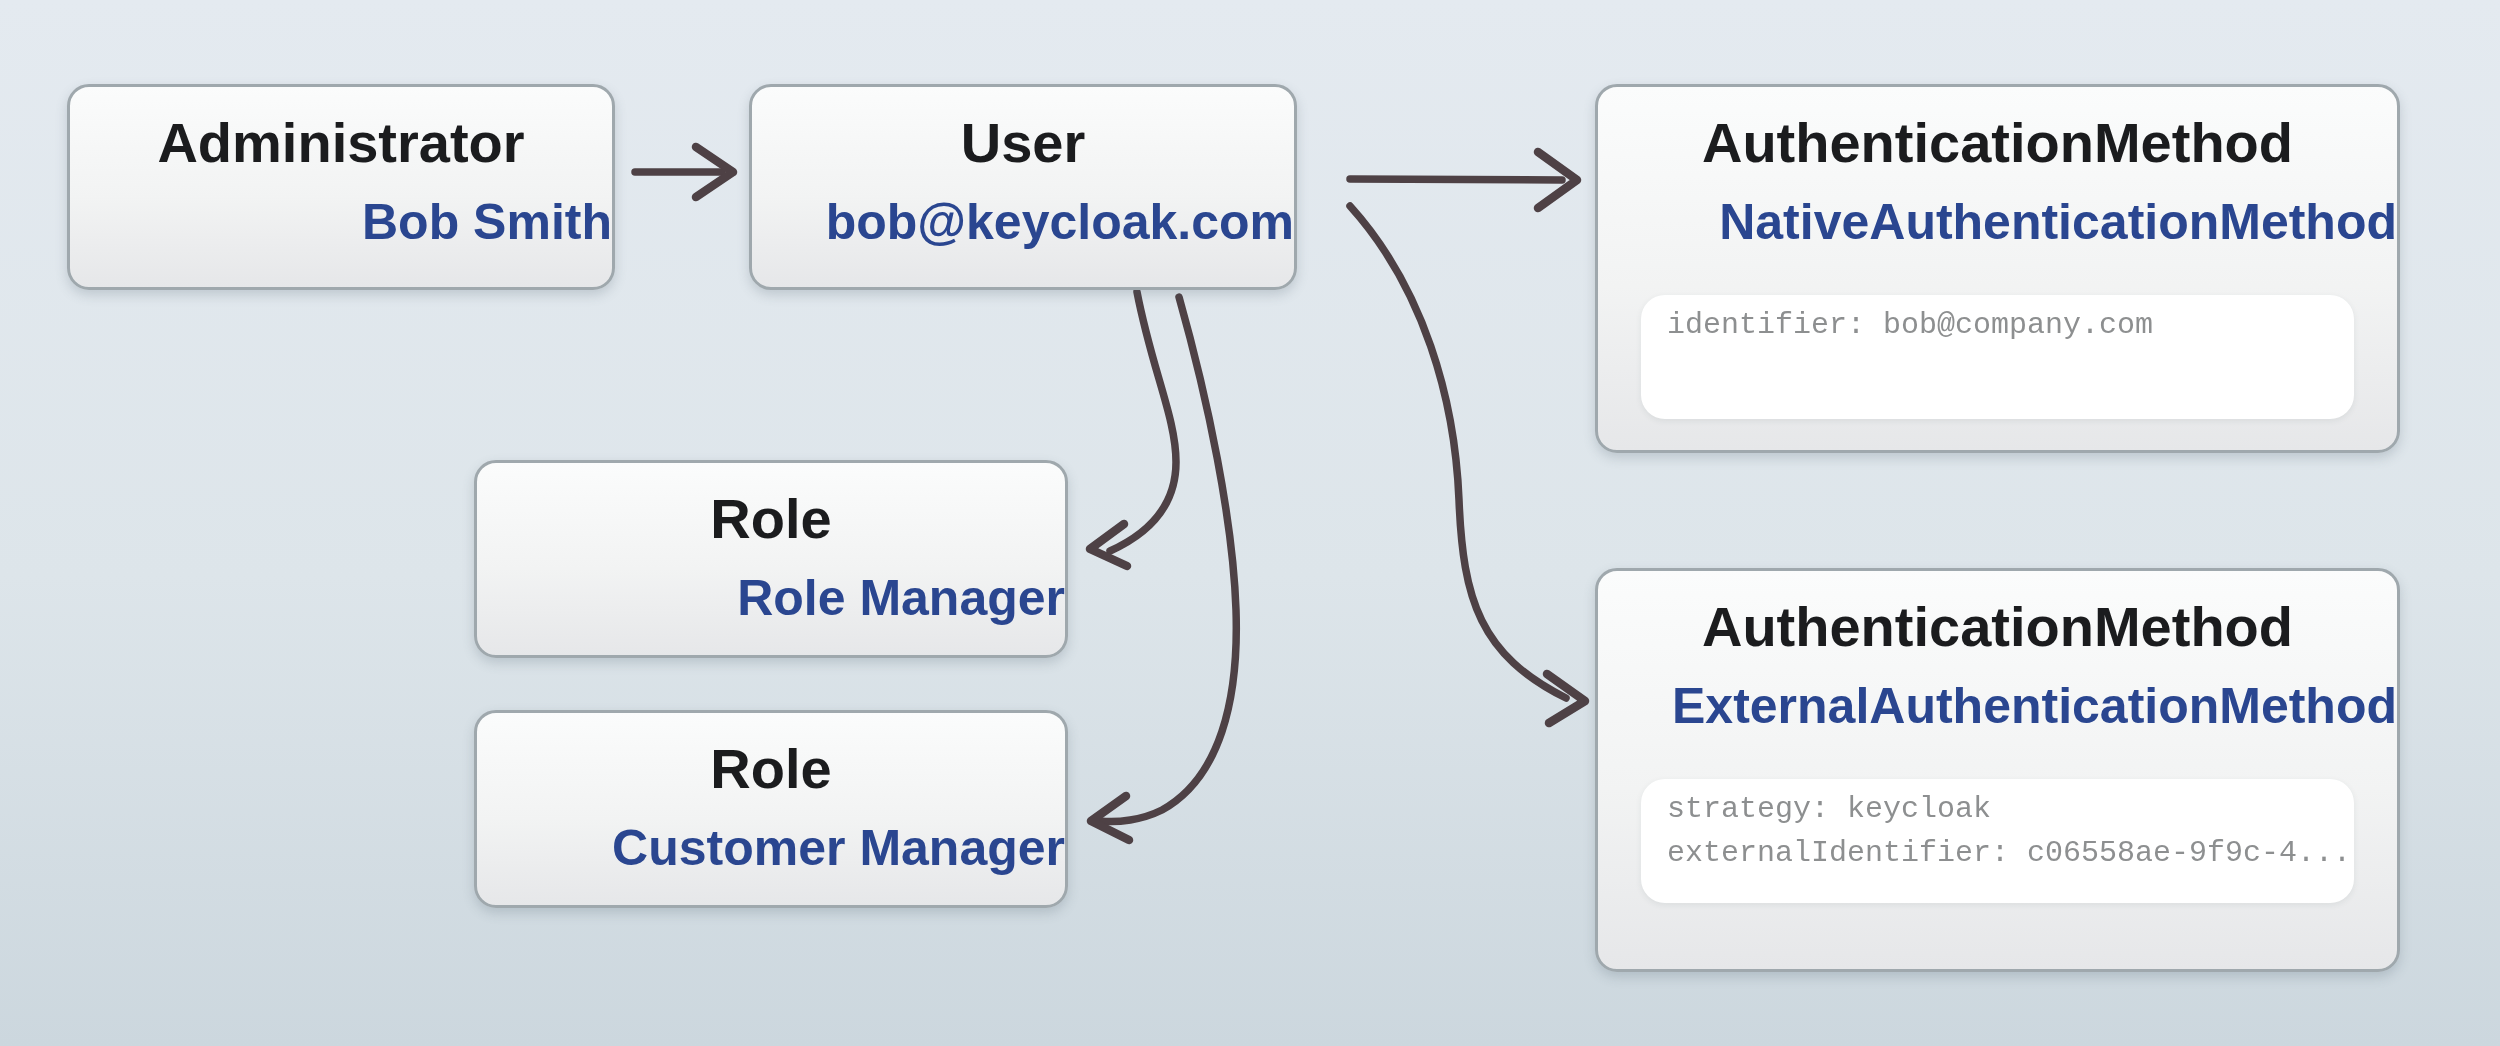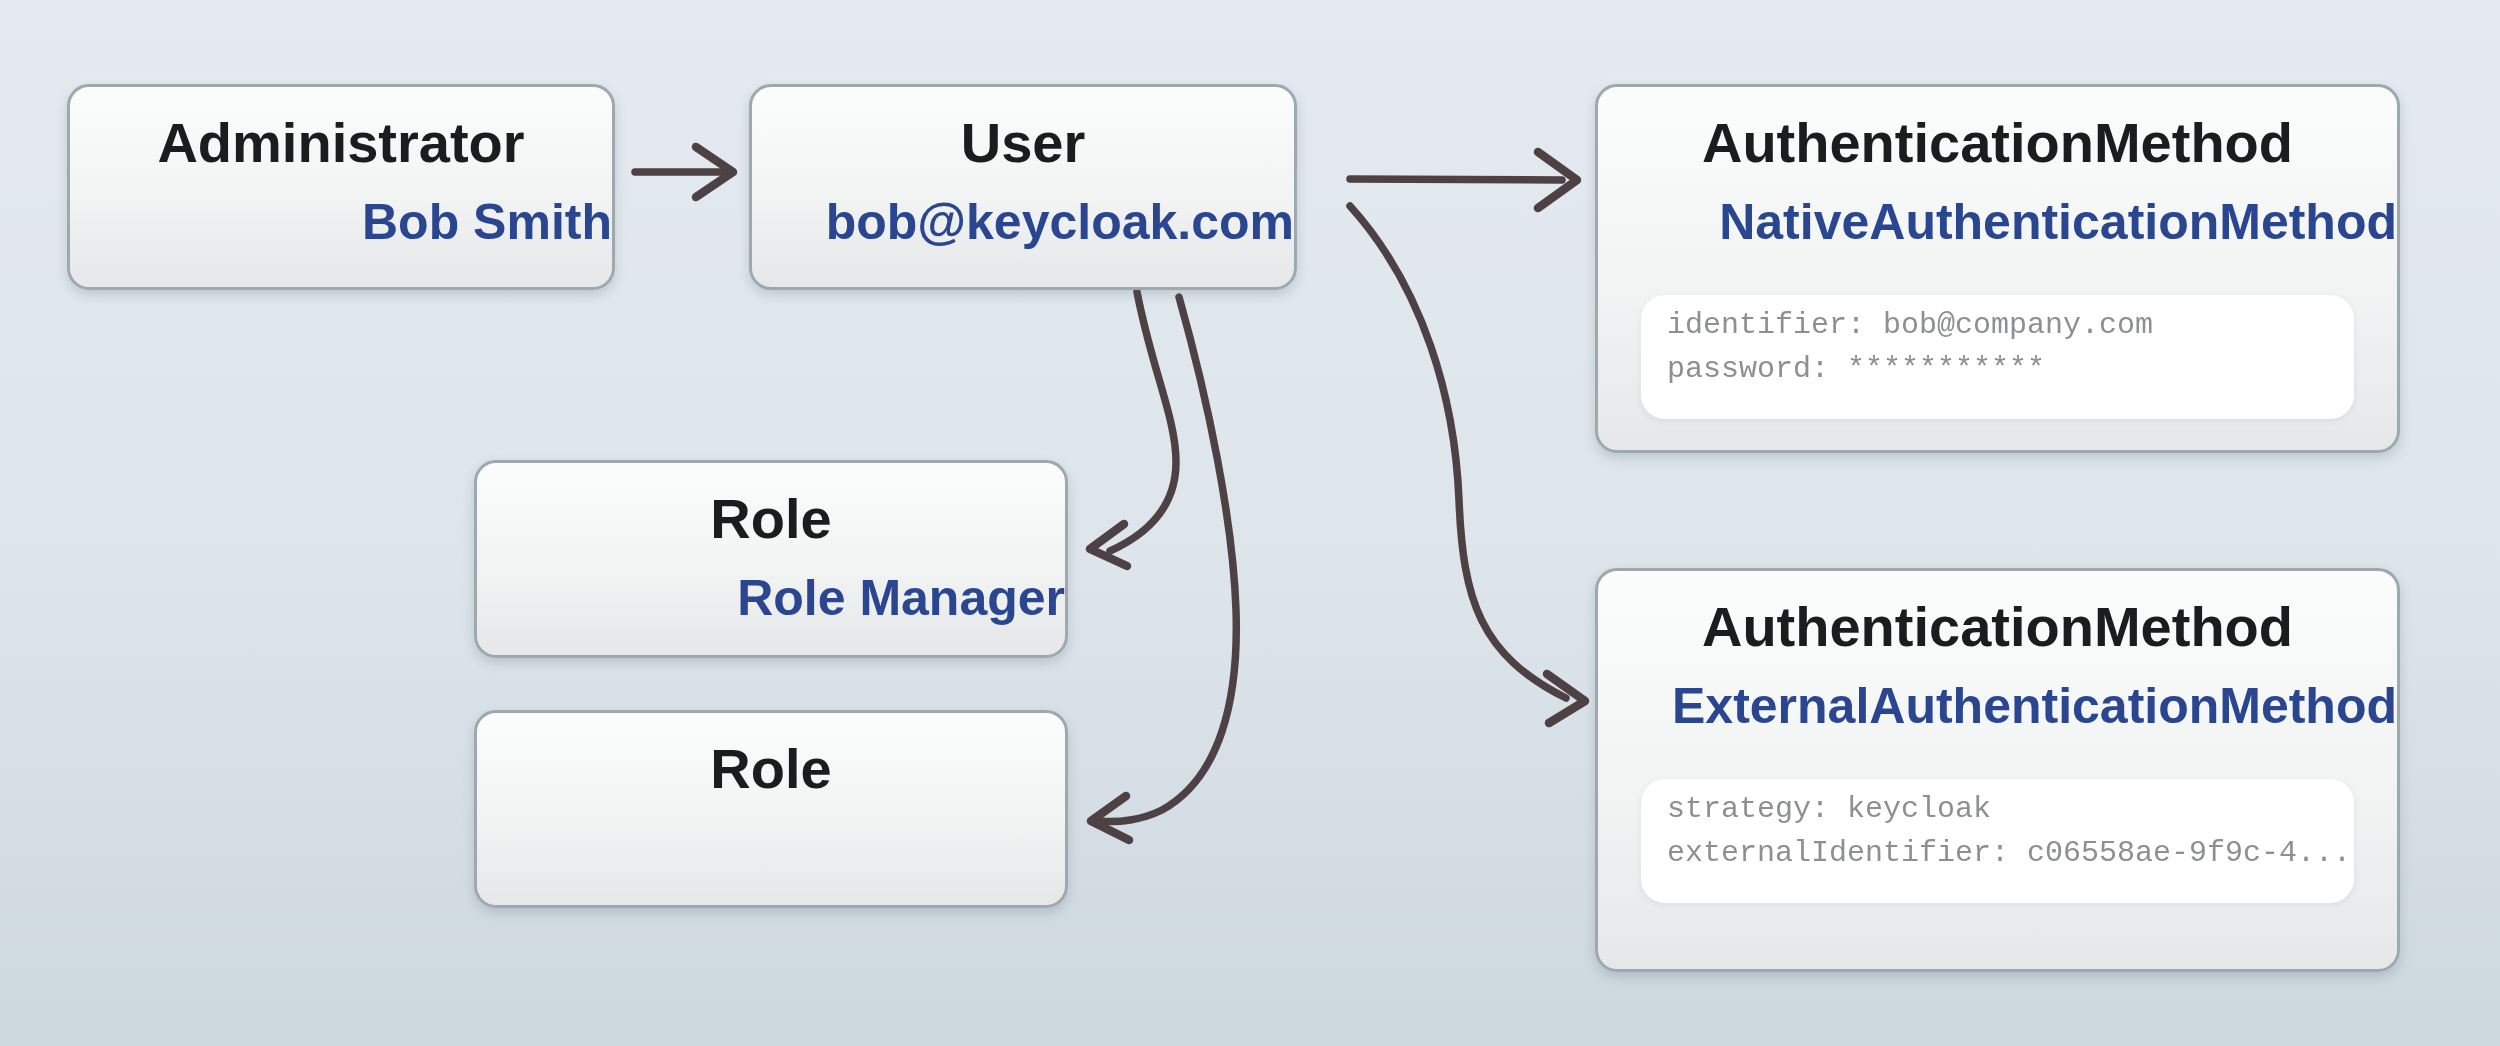--- a/index.html
+++ b/index.html
@@ -101,31 +101,31 @@
   <div class="node" style="left:749px; top:84px; width:548px; height:206px">
     <div class="node-title">User</div>
     <div class="node-value">bob@keycloak.com</div>
   </div>
 
   <div class="node" style="left:1595px; top:84px; width:805px; height:369px">
     <div class="node-title">AuthenticationMethod</div>
     <div class="node-value">NativeAuthenticationMethod</div>
     <div class="code-box">
       <div class="code-line">identifier: bob@company.com</div>
-      <div class="code-line">password: ***********</div>
     </div>
   </div>
 
   <div class="node" style="left:474px; top:460px; width:594px; height:198px">
     <div class="node-title">Role</div>
     <div class="node-value">Role Manager</div>
   </div>
 
   <div class="node" style="left:474px; top:710px; width:594px; height:198px">
     <div class="node-title">Role</div>
+    <div class="node-value">Customer Manager</div>
   </div>
 
   <div class="node" style="left:1595px; top:568px; width:805px; height:404px">
     <div class="node-title">AuthenticationMethod</div>
     <div class="node-value">ExternalAuthenticationMethod</div>
     <div class="code-box">
       <div class="code-line">strategy: keycloak</div>
       <div class="code-line">externalIdentifier: c06558ae-9f9c-4...</div>
     </div>
   </div>

